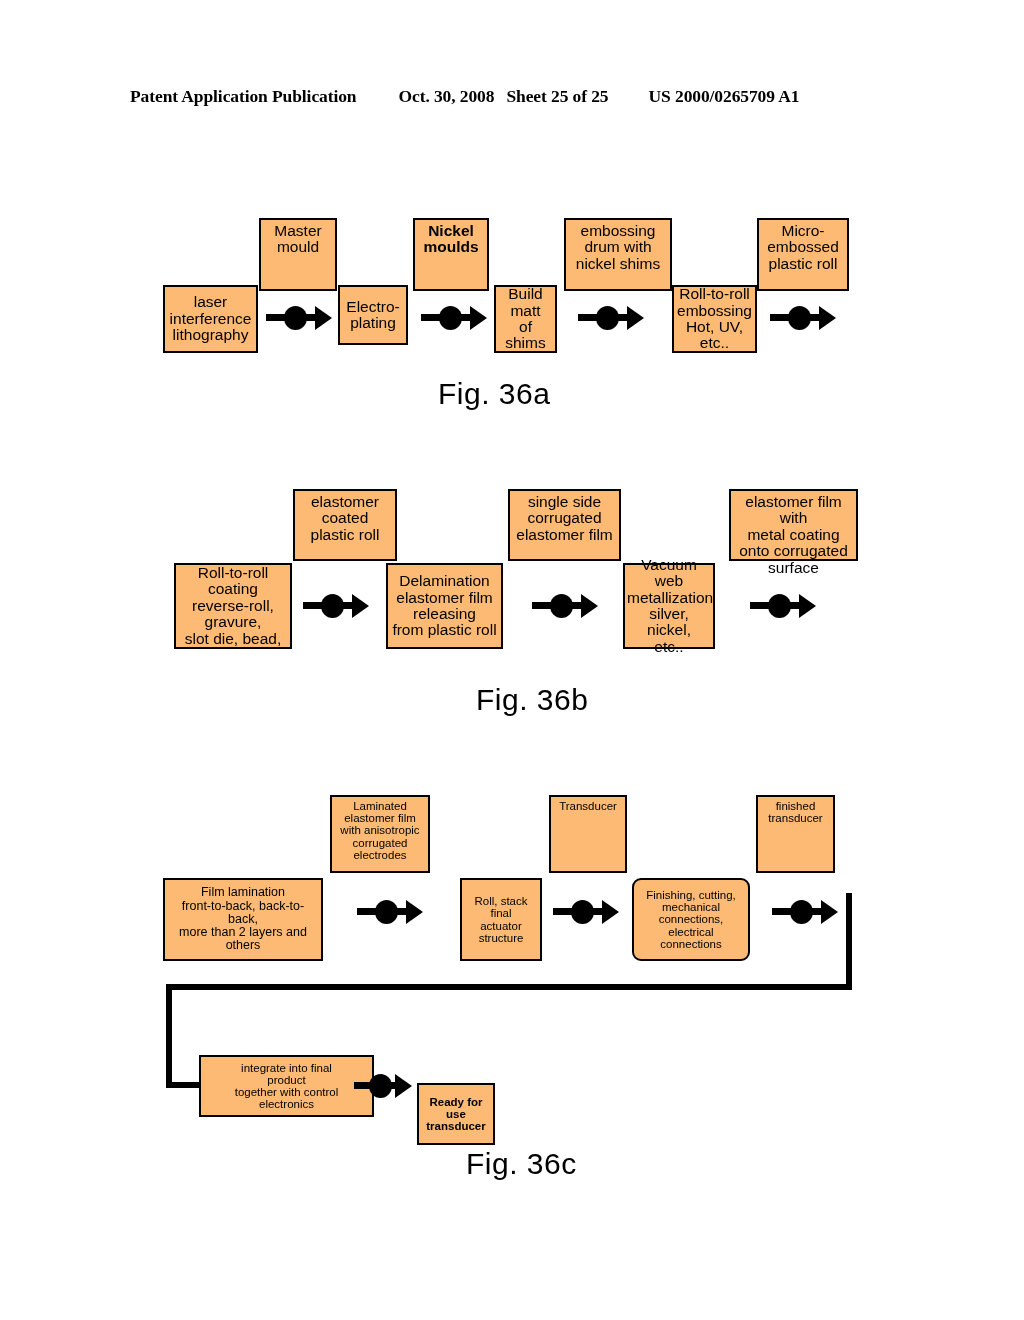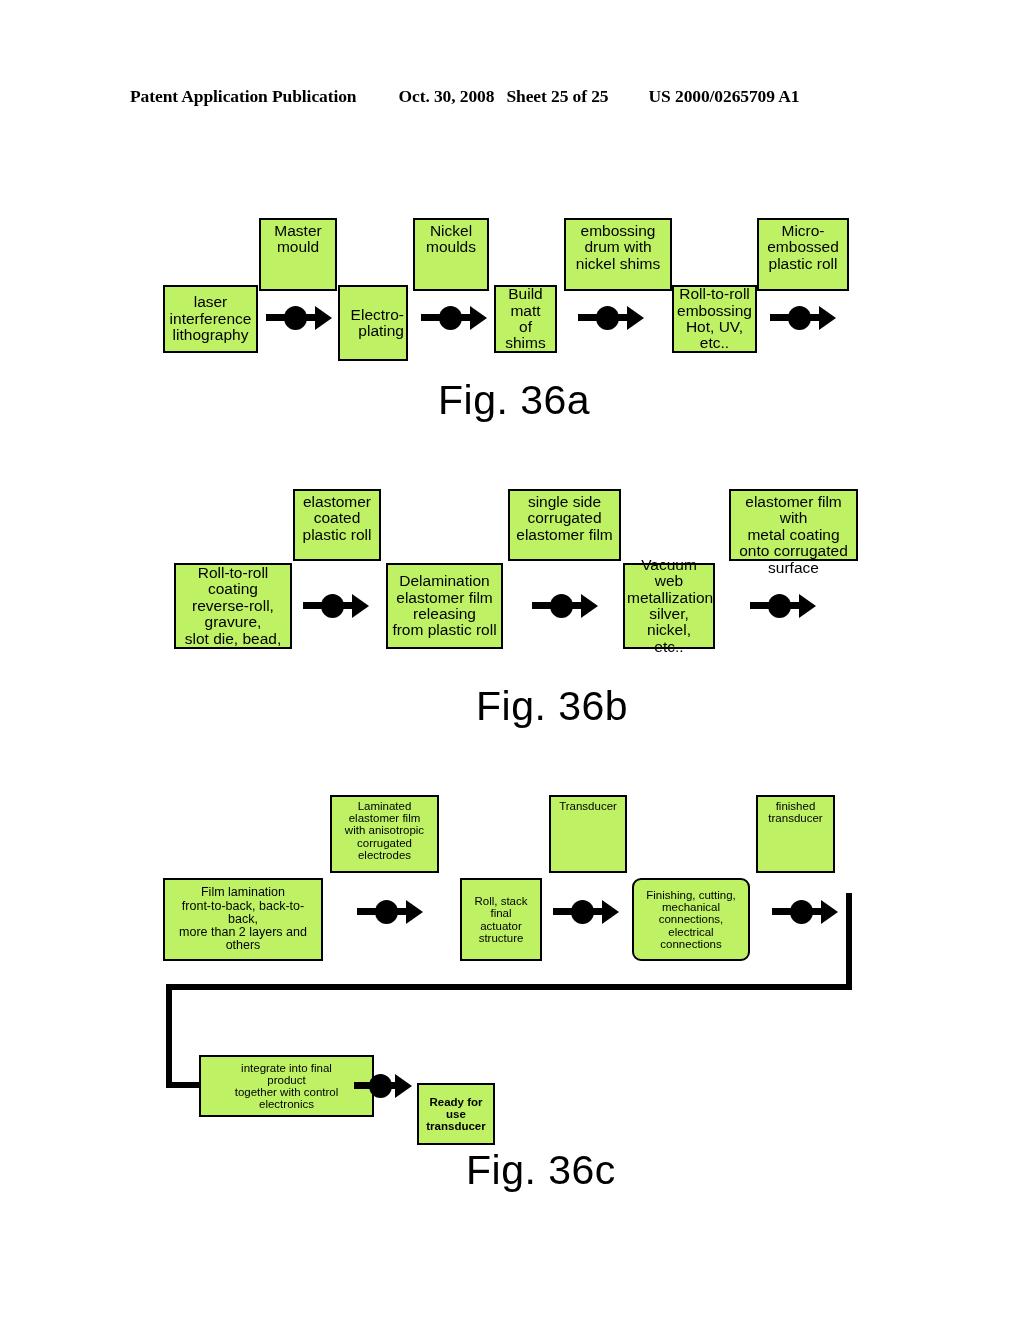--- a/index.html
+++ b/index.html
@@ -43,21 +43,21 @@
     top: 0;
     width: 1024px;
     height: 1320px;
   }
 
   
   .node {
     position: absolute;
     box-sizing: border-box;
     border: 2px solid #000;
-    background: #bef264;
+    background: #fdba74;
     display: flex;
     align-items: center;
     justify-content: center;
     text-align: center;
     line-height: 1.06;
     padding: 1px 2px;
     font-family: "Liberation Sans", sans-serif;
   }
   .node span { display: block; width: 100%; }
   .node.top-label { align-items: flex-start; }
@@ -97,21 +97,21 @@
     height: 0;
     border-top: 12px solid transparent;
     border-bottom: 12px solid transparent;
     border-left: 17px solid #000;
   }
 
   
   .caption {
     position: absolute;
     font-family: "Liberation Sans", sans-serif;
-    font-size: 41px;
+    font-size: 30px;
     letter-spacing: 0.5px;
     white-space: nowrap;
   }
 
   
   .conn {
     position: absolute;
     background: #000;
   }
 </style>
@@ -123,34 +123,34 @@
   <span class="hdr-date">Oct. 30, 2008</span>
   <span class="hdr-sheet">Sheet 25 of 25</span>
   <span class="hdr-num">US 2000/0265709 A1</span>
 </div>
 
 <div class="figure">
 
   <div class="node top-label fs-a" style="left:259px; top:218px; width:78px; height:73px;">
     <span>Master<br>mould</span>
   </div>
-  <div class="node top-label fs-a" style="left:413px; top:218px; width:76px; height:73px;">
+  <div class="node top-label fs-a" style="left:413px; top:218px; width:76px; height:73px;font-weight:bold;">
     <span>Nickel<br>moulds</span>
   </div>
   <div class="node top-label fs-a" style="left:564px; top:218px; width:108px; height:73px;">
     <span>embossing<br>drum with<br>nickel shims</span>
   </div>
   <div class="node top-label fs-a" style="left:757px; top:218px; width:92px; height:73px;">
     <span>Micro-<br>embossed<br>plastic roll</span>
   </div>
 
   <div class="node fs-a" style="left:163px; top:285px; width:95px; height:68px;">
     <span>laser<br>interference<br>lithography</span>
   </div>
-  <div class="node fs-a" style="left:338px; top:285px; width:70px; height:76px;text-align:right;">
+  <div class="node fs-a" style="left:338px; top:285px; width:70px; height:60px;">
     <span>Electro-<br>plating</span>
   </div>
   <div class="node fs-a" style="left:494px; top:285px; width:63px; height:68px;">
     <span>Build<br>matt<br>of<br>shims</span>
   </div>
   <div class="node fs-a" style="left:672px; top:285px; width:85px; height:68px;">
     <span>Roll-to-roll<br>embossing<br>Hot, UV,<br>etc..</span>
   </div>
 
   <div class="arrow" style="left:266px; top:303px; width:66px;">
@@ -172,21 +172,21 @@
     <div class="shaft" style="width:49px;"></div>
       <div class="dot" style="left:18px;"></div>
       <div class="head"></div>
   </div>
 
   <div class="caption" style="left:438px; top:377px;">Fig.  36a</div>
 </div>
 
 <div class="figure">
 
-  <div class="node top-label fs-a" style="left:293px; top:489px; width:88px; height:72px;">
+  <div class="node top-label fs-a" style="left:293px; top:489px; width:104px; height:72px;">
     <span>elastomer<br>coated<br>plastic roll</span>
   </div>
   <div class="node top-label fs-a" style="left:508px; top:489px; width:113px; height:72px;">
     <span>single side<br>corrugated<br>elastomer film</span>
   </div>
   <div class="node top-label fs-a" style="left:729px; top:489px; width:129px; height:72px;">
     <span>elastomer film with<br>metal coating<br>onto corrugated<br>surface</span>
   </div>
 
   <div class="node fs-a" style="left:174px; top:563px; width:118px; height:86px;">
@@ -213,21 +213,21 @@
     <div class="shaft" style="width:49px;"></div>
       <div class="dot" style="left:18px;"></div>
       <div class="head"></div>
   </div>
 
   <div class="caption" style="left:476px; top:683px;">Fig.  36b</div>
 </div>
 
 <div class="figure">
 
-  <div class="node top-label fs-c" style="left:330px; top:795px; width:109px; height:78px;">
+  <div class="node top-label fs-c" style="left:330px; top:795px; width:100px; height:78px;">
     <span>Laminated<br>elastomer film<br>with anisotropic<br>corrugated<br>electrodes</span>
   </div>
   <div class="node top-label fs-c" style="left:549px; top:795px; width:78px; height:78px;">
     <span>Transducer</span>
   </div>
   <div class="node top-label fs-c" style="left:756px; top:795px; width:79px; height:78px;">
     <span>finished<br>transducer</span>
   </div>
 
   <div class="node fs-c2" style="left:163px; top:878px; width:160px; height:83px;">

